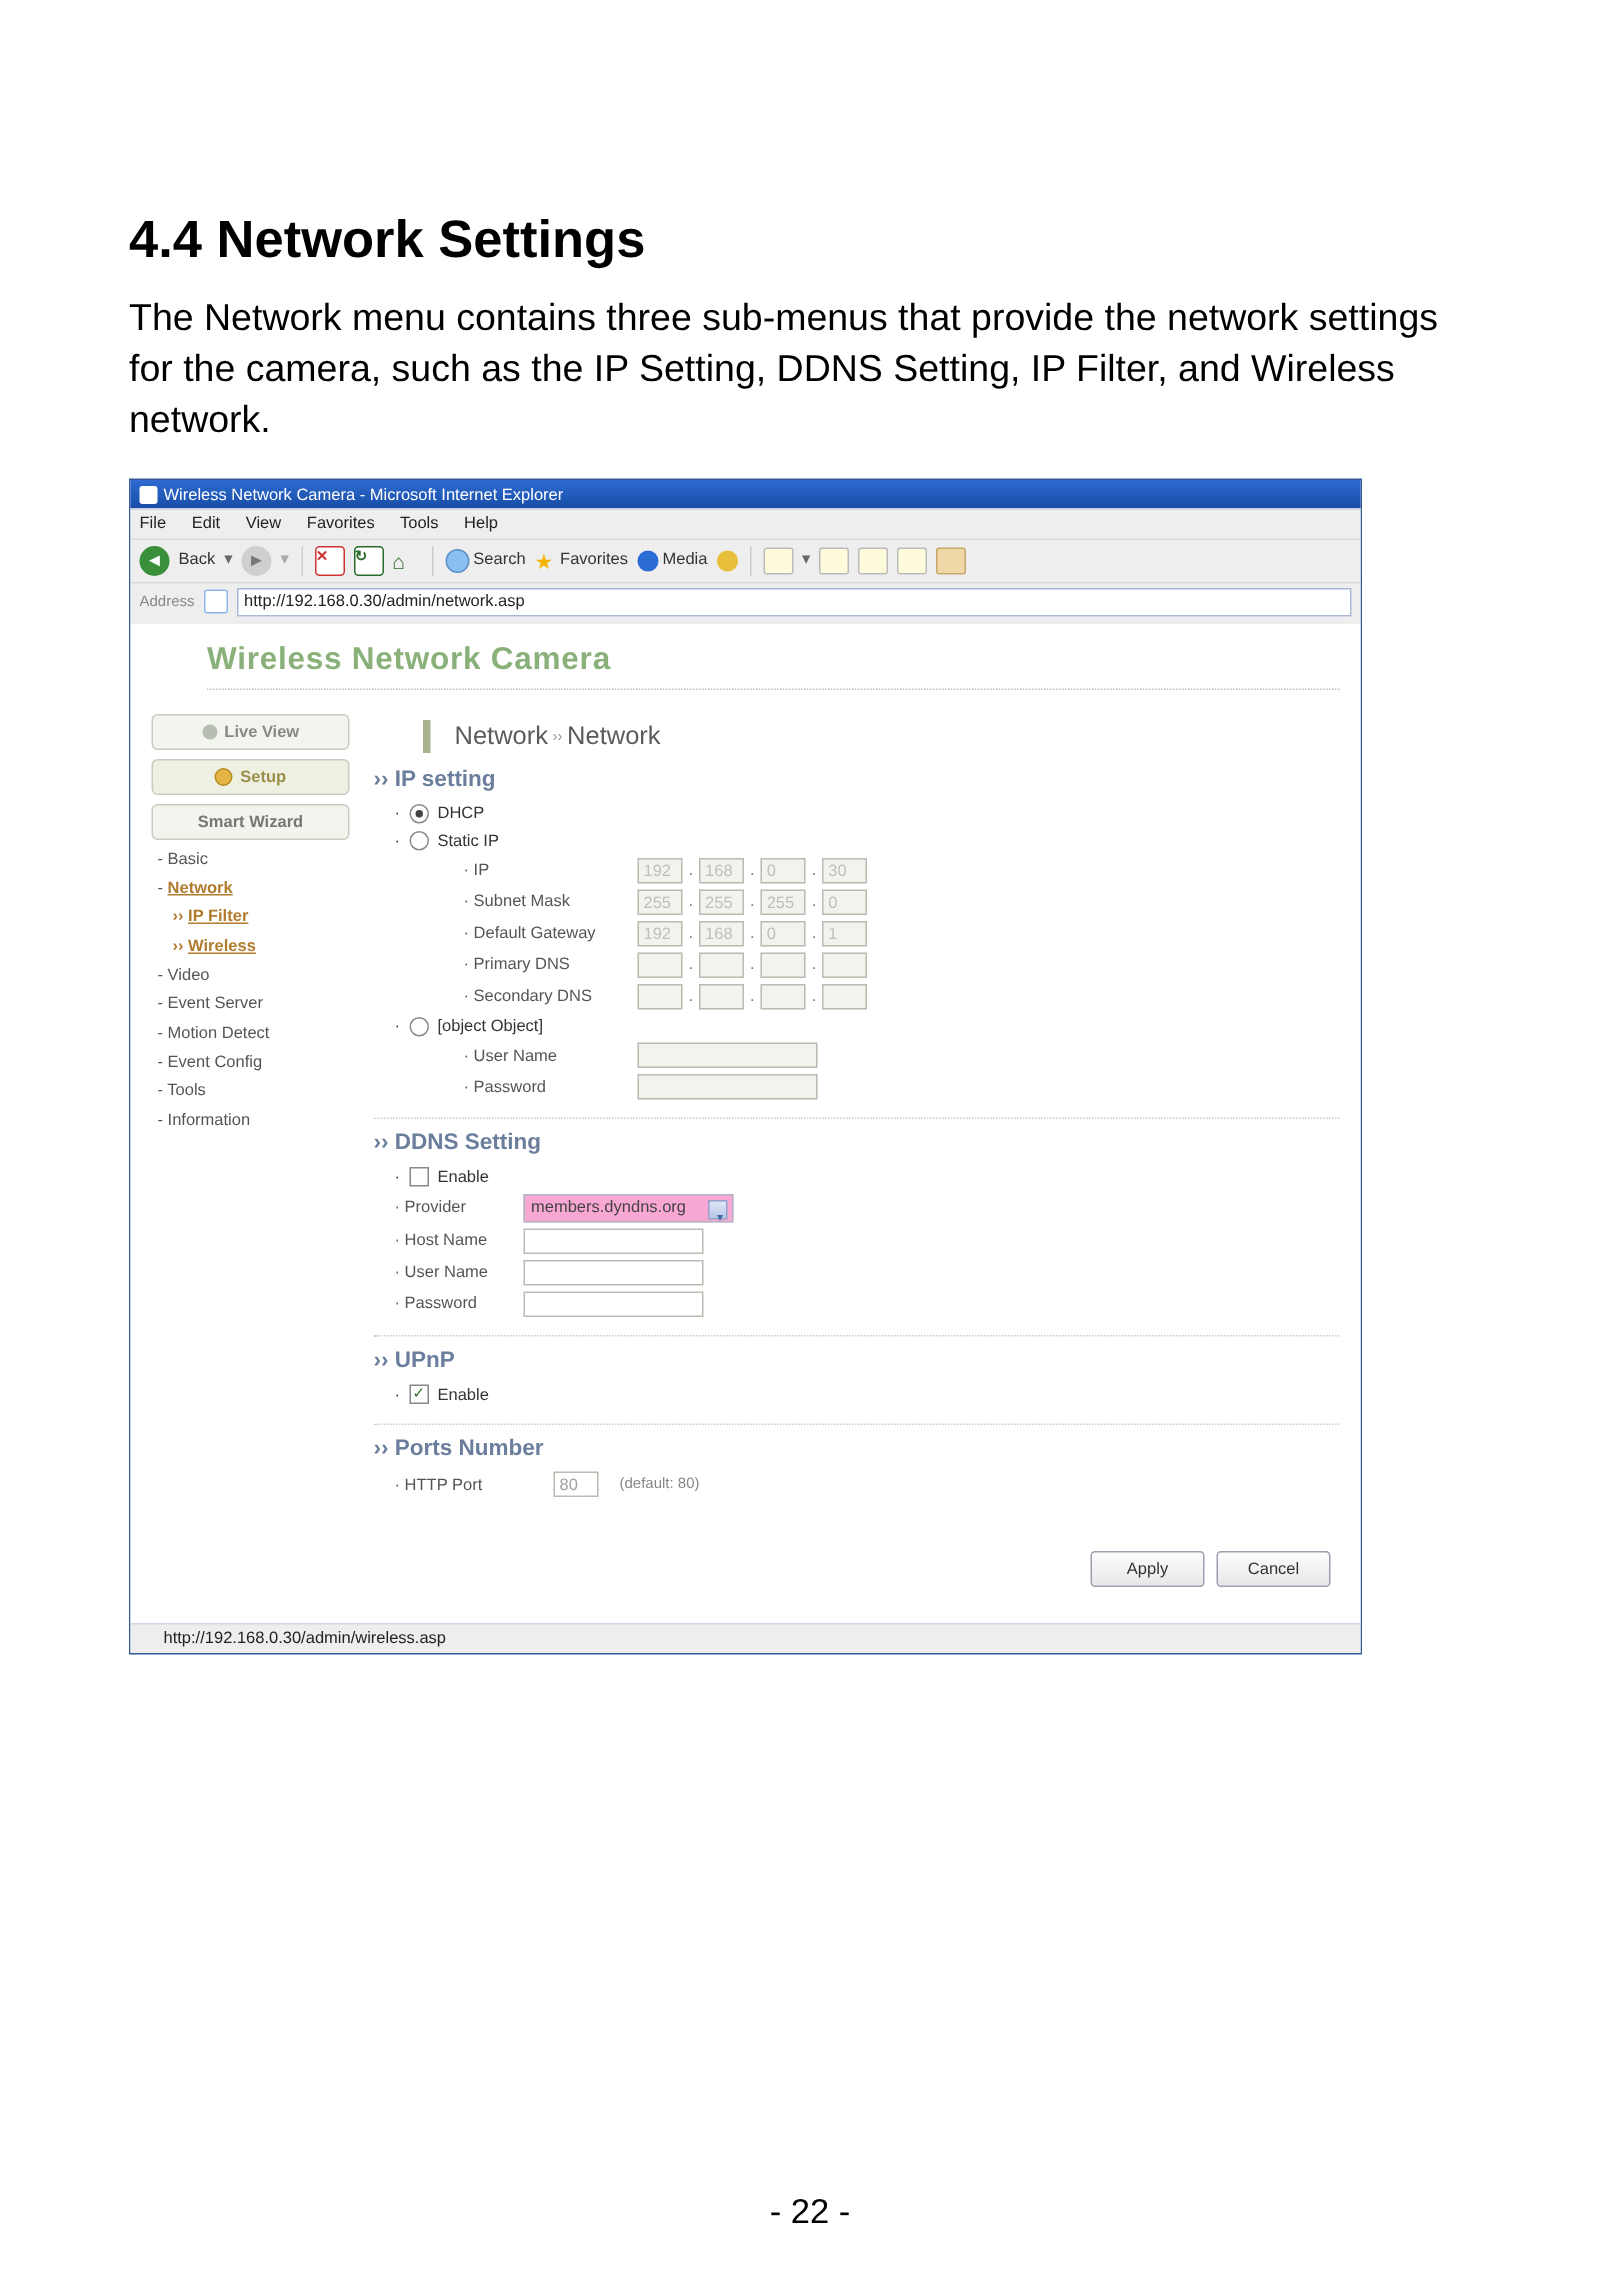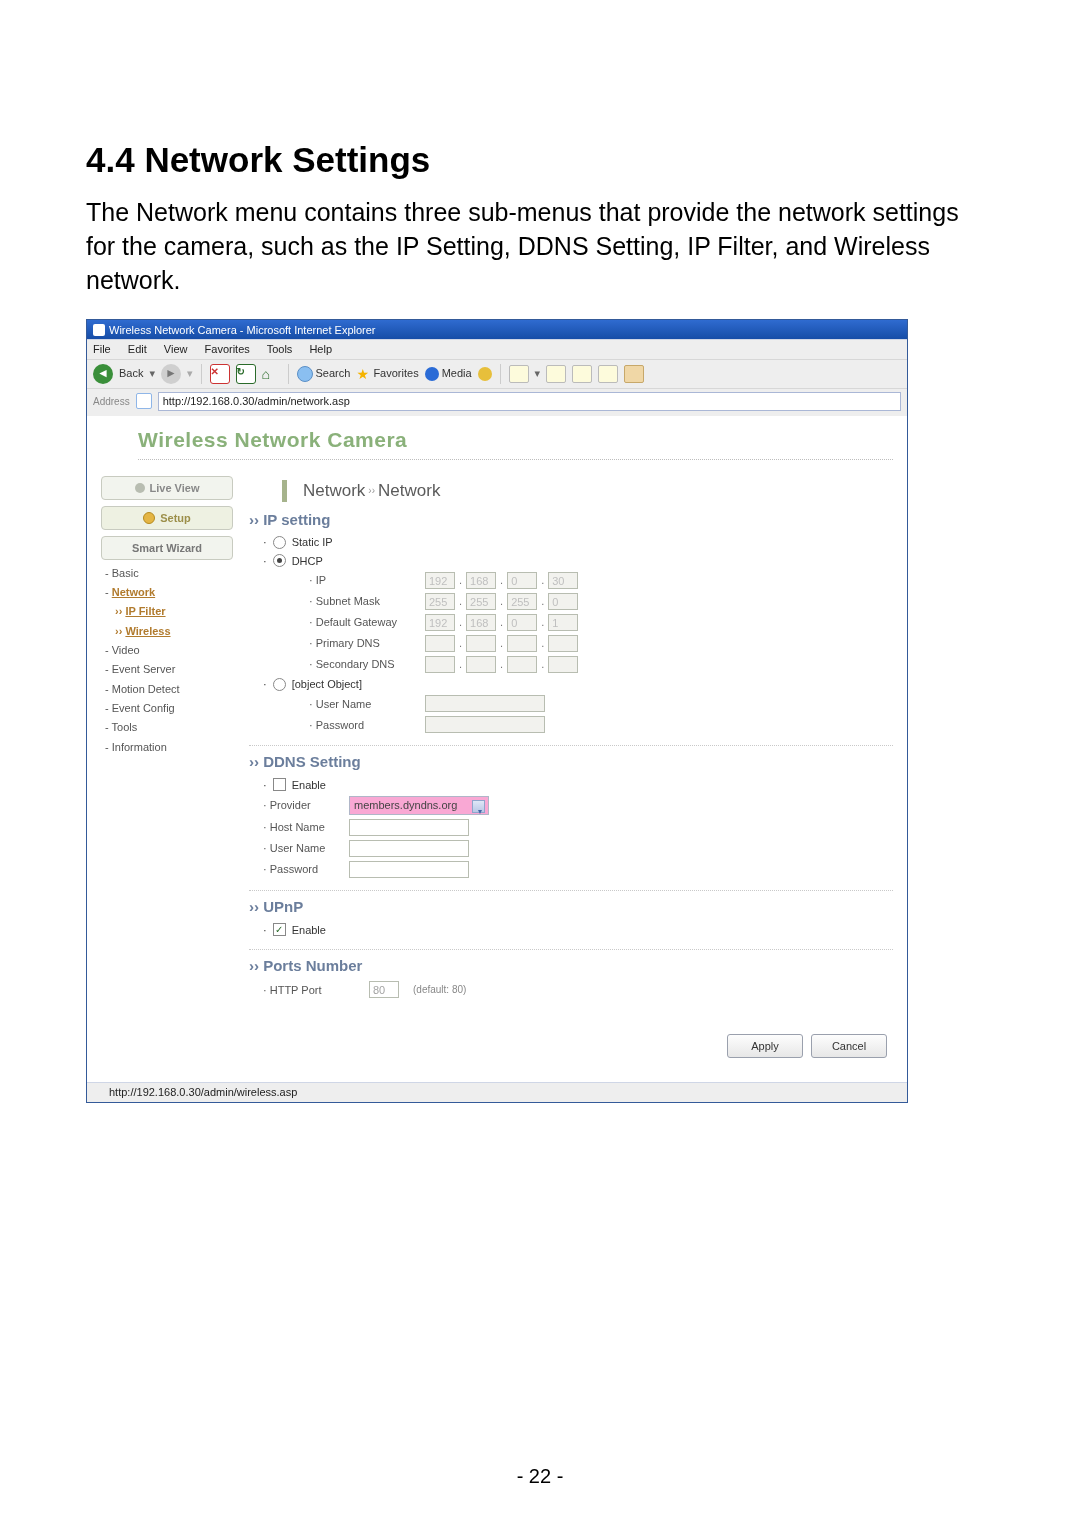--- a/index.html
+++ b/index.html
@@ -225,21 +225,21 @@
     font-size:11px;color:#333;display:inline-flex;align-items:center;justify-content:center;
     padding:0 8px;
   }
   .statusbar{
     border-top:1px solid #cfd6e6;background:#eee;padding:2px 6px;
     display:flex;align-items:center;gap:4px;color:#222;font-size:11px;
   }
   .statusbar .addr-glyph{width:12px;height:12px;}
   .page-num{
     position:absolute;bottom:40px;left:0;width:1080px;text-align:center;
-    font-size:20px;color:#000;
+    font-size:23px;color:#000;
   }
 </style>
 </head>
 <body>
 
 <div class="page">
   <h1 class="doc-h1">4.4  Network Settings</h1>
   <p class="doc-p">The Network menu contains three sub-menus that provide the network settings for the camera, such as the IP Setting, DDNS Setting, IP Filter, and Wireless network.</p>
 
   <div class="browser">
@@ -334,27 +334,27 @@
         <div class="content">
           <div class="breadcrumb">
             <span>Network</span><span class="sep">››</span><span>Network</span>
           </div>
 
           <div class="section">
             <div class="section-hd">IP setting</div>
 
             <div class="row">
               <span class="dotb"></span>
+                <span class="radio checked"></span>
+              <span>DHCP</span>
+            </div>
+            <div class="row">
+              <span class="dotb"></span>
                 <span class="radio"></span>
               <span>Static IP</span>
-            </div>
-            <div class="row">
-              <span class="dotb"></span>
-                <span class="radio checked"></span>
-              <span>DHCP</span>
             </div>
 
             <div class="row sub">
               <span class="label dotb">IP</span>
               <span class="ip-group">
                 <span class="txt oct disabled">192</span>
                   <span class="dot">.</span>
                 <span class="txt oct disabled">168</span>
                   <span class="dot">.</span>
                 <span class="txt oct disabled">0</span>

